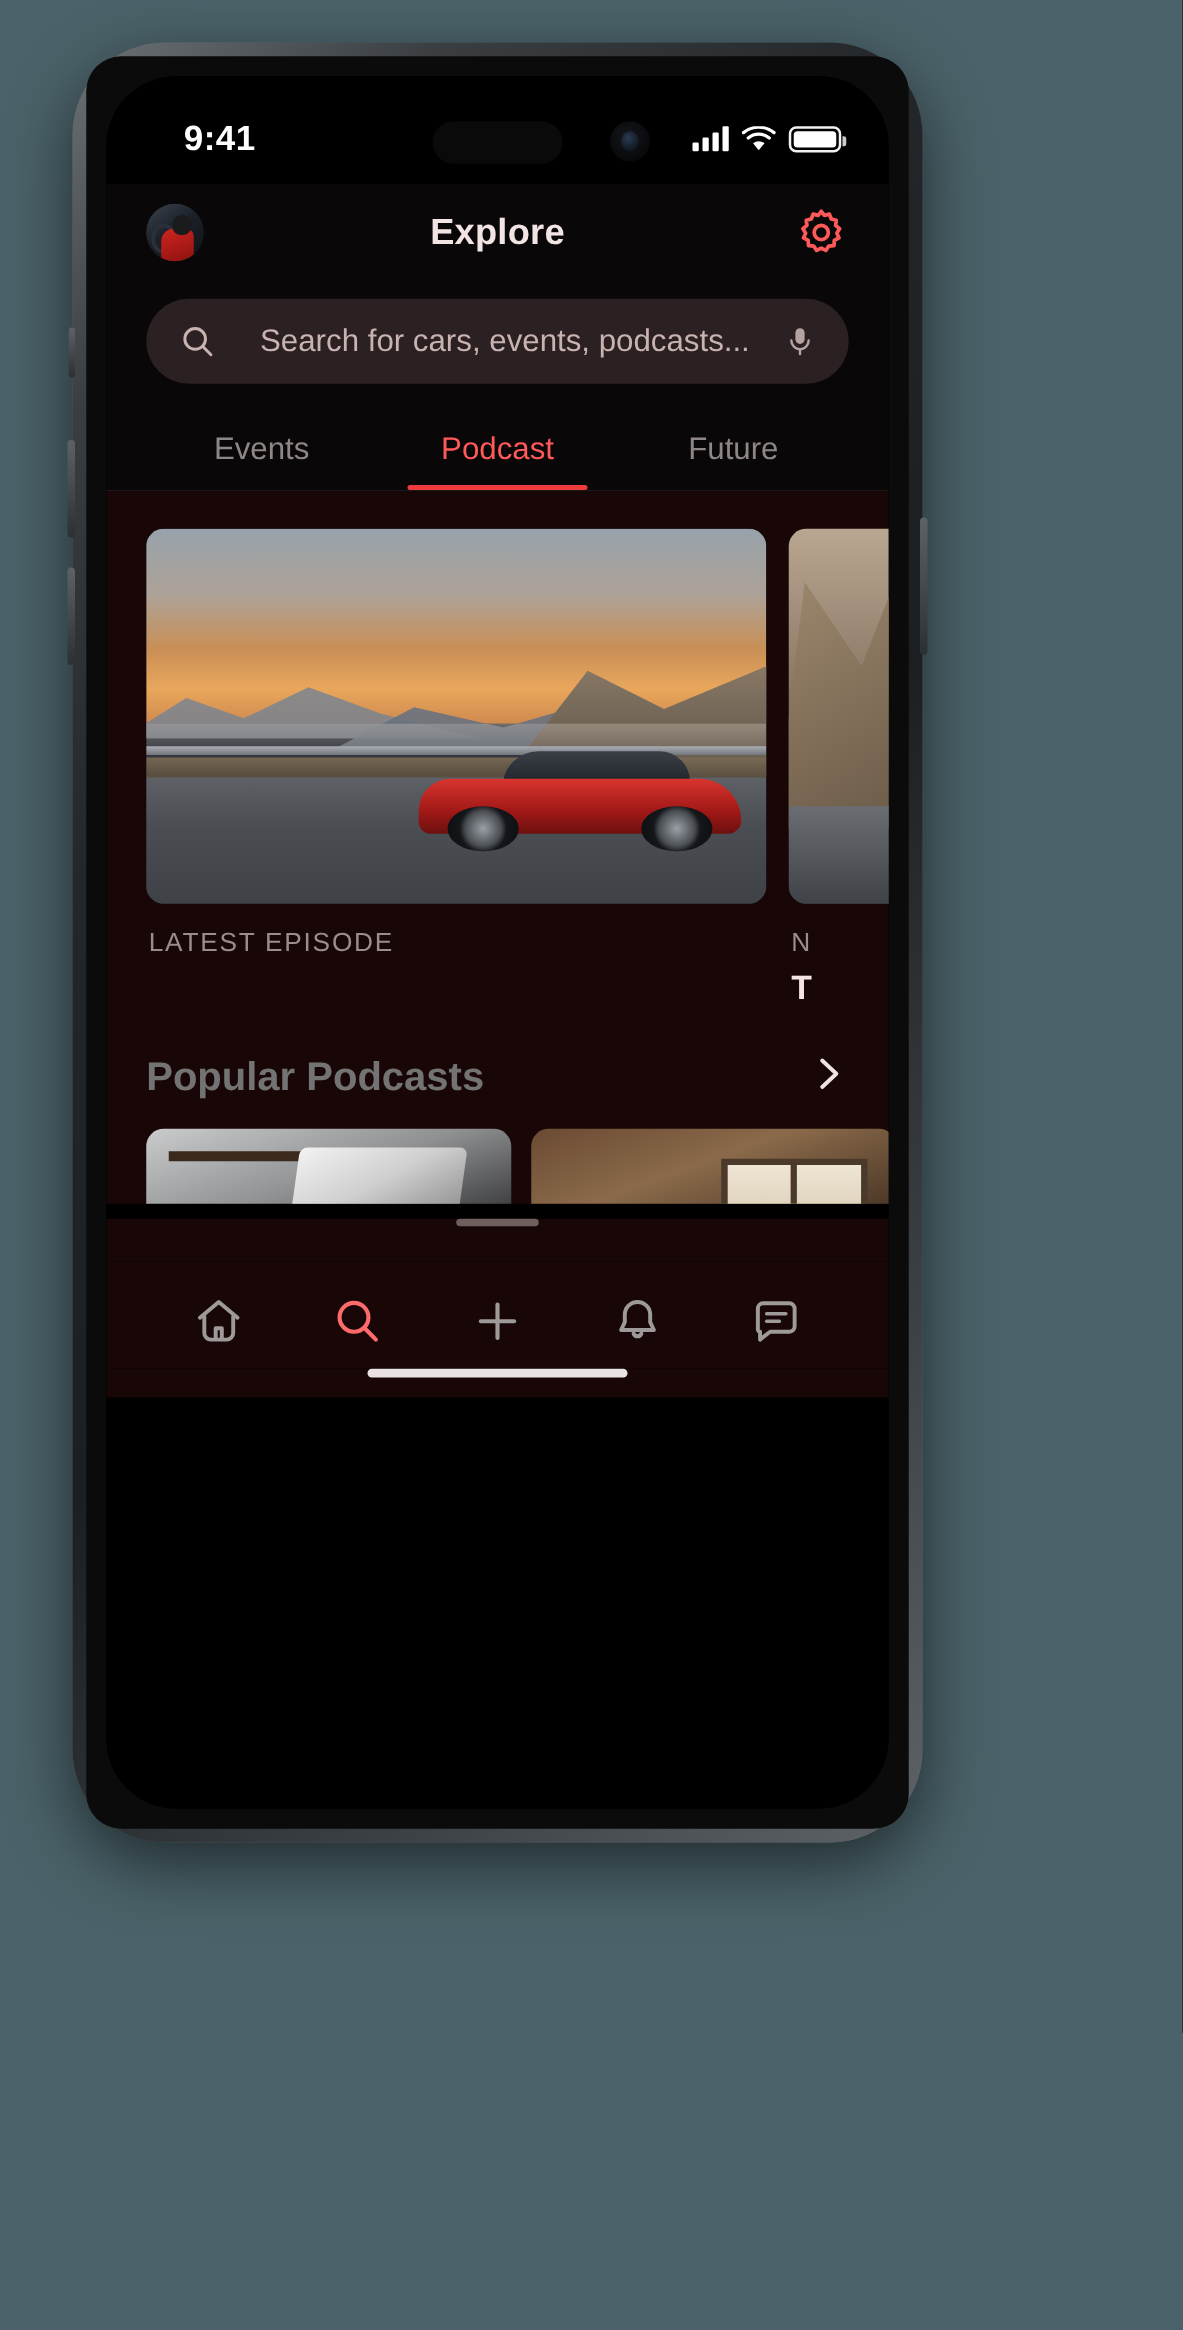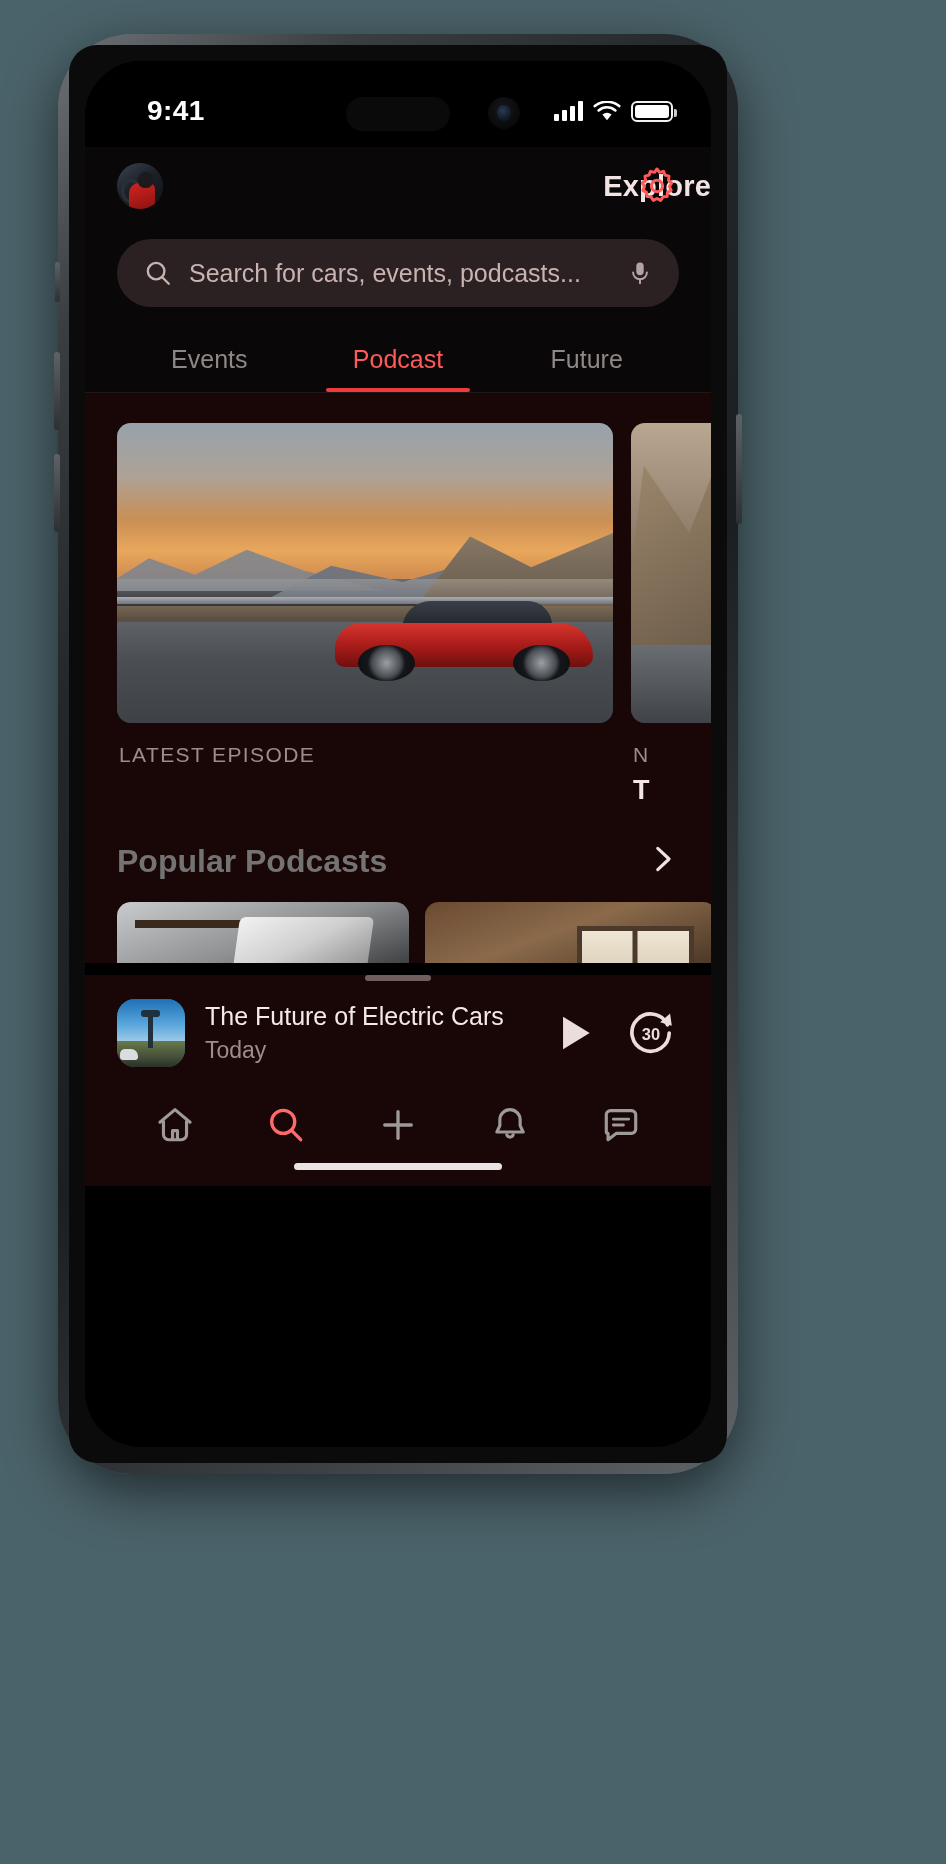--- a/index.html
+++ b/index.html
@@ -154,21 +154,21 @@
     position:absolute; left:21px; top:9px; width:15px; height:16px;
     background:#1b1a1d; border-radius:50% 50% 42% 42%;
   }
   #avatar .av-wheel {
     position:absolute; left:4px; top:16px; width:20px; height:24px;
     border:3px solid #2a3039; border-radius:50%;
   }
   #page-title {
     position: absolute;
     left: 0; right: 0;
-    text-align: right;
+    text-align: center;
     color: #f2e4e2;
     font-size: 29px;
     font-weight: 700;
     letter-spacing: 0.2px;
     pointer-events: none;
   }
   #settings-button {
     margin-left: auto;
     width: 44px; height: 44px;
     display: flex; align-items: center; justify-content: center;
@@ -190,20 +190,21 @@
     gap: 16px;
   }
   #search-input {
     flex: 1;
     background: transparent;
     border: none;
     outline: none;
     color: #cbb4b2;
     font-size: 25px;
     font-family: "Liberation Sans", sans-serif;
+    margin-left: 19px;
   }
   #search-input::placeholder { color: #c9b3b1; }
 
   
   #tabs-row {
     background: #0a0708;
     display: flex;
     padding: 0 30px;
     border-bottom: 1px solid #1e1819;
     position: relative;
@@ -576,44 +577,20 @@
           </div>
           <div class="pod-card c2">
             <div class="pc-window"></div>
           </div>
 
         </div>
       </div>
 
       <div id="mini-player">
         <div id="grabber"></div>
-        <div id="player-row">
-          <div id="player-art">
-            <div class="pa-sky"></div>
-            <div class="pa-ground"></div>
-            <div class="pa-pole"></div>
-            <div class="pa-car"></div>
-          </div>
-          <div id="player-info">
-            <div id="player-title">The Future of Electric Cars</div>
-            <div id="player-subtitle">Today</div>
-          </div>
-          <div id="play-button">
-            <svg width="44" height="46" viewBox="0 0 24 24">
-              <path d="M5.5 3.2 L20 12 L5.5 20.8 Z" fill="#eaddda"></path>
-            </svg>
-          </div>
-          <div id="skip-button">
-            <svg width="52" height="52" viewBox="0 0 24 24">
-              <path d="M19.6 8.2 A8.6 8.6 0 1 0 20.4 12" fill="none" stroke="#eaddda" stroke-width="1.7" stroke-linecap="round"></path>
-              <polygon points="20.8,3.0 21.6,8.6 16.2,7.0" fill="#eaddda"></polygon>
-              <text x="12" y="15.1" text-anchor="middle" font-family="Liberation Sans, sans-serif" font-size="7.6" font-weight="700" fill="#eaddda">30</text>
-            </svg>
-          </div>
-        </div>
       </div>
 
       <div id="bottom-nav">
         <div class="nav-item">
           <svg width="42" height="42" viewBox="0 0 24 24">
             <path d="M3.4 10.4 L12 3.2 L20.6 10.4" fill="none" stroke="#9d9a99" stroke-width="1.8" stroke-linecap="round" stroke-linejoin="round"></path>
             <path d="M5.4 9.4 V17.4 a3 3 0 0 0 3 3 h7.2 a3 3 0 0 0 3 -3 V9.4" fill="none" stroke="#9d9a99" stroke-width="1.8" stroke-linejoin="round"></path>
             <path d="M10.6 20.4 v-5.2 h2.8 v5.2" fill="none" stroke="#9d9a99" stroke-width="1.8" stroke-linejoin="round"></path>
           </svg>
         </div>

